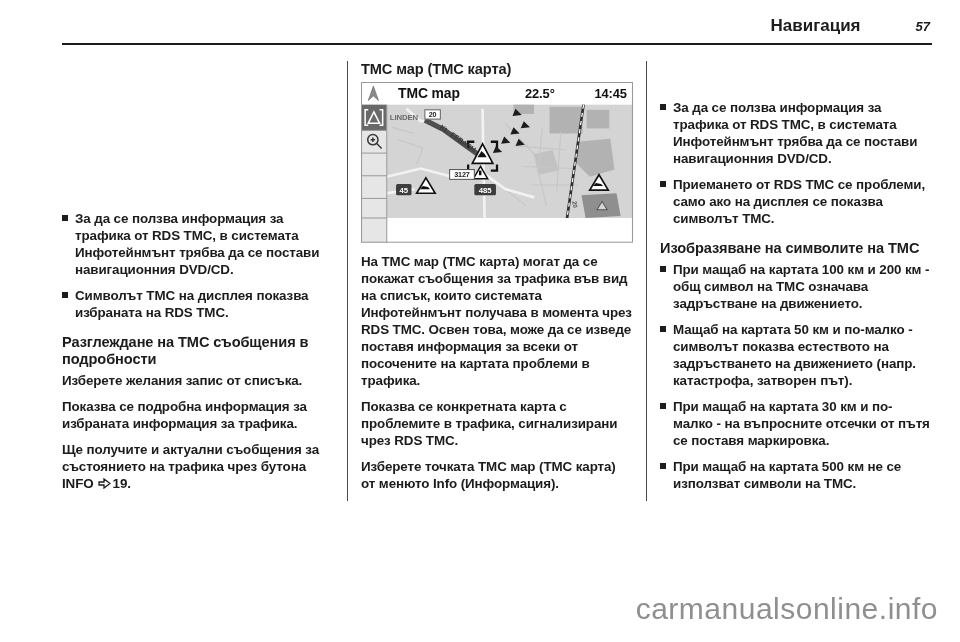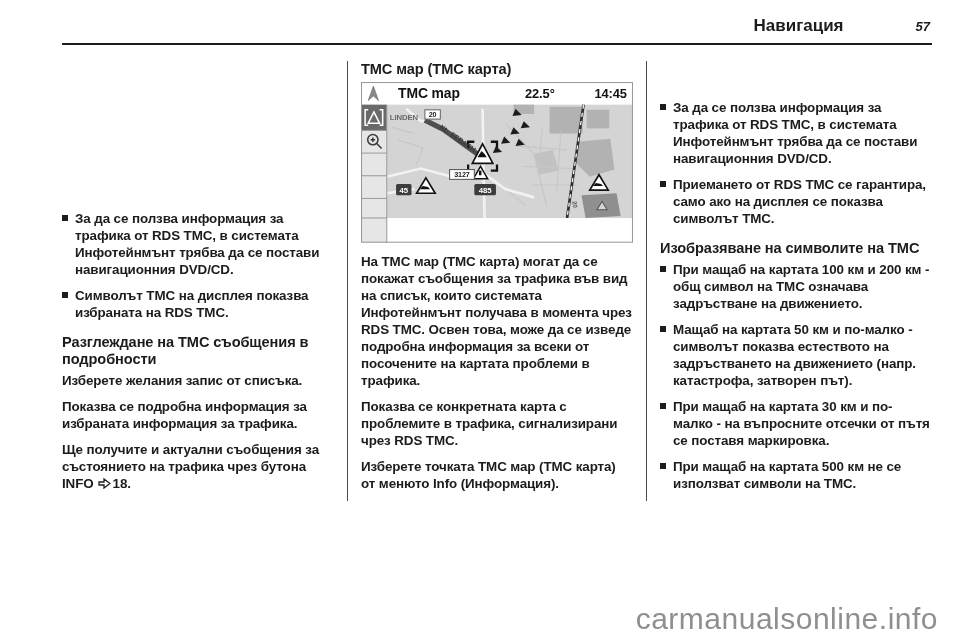--- a/index.html
+++ b/index.html
@@ -1,38 +1,38 @@
 <!DOCTYPE html>
 <html><head>
 <meta charset="utf-8">
 <style>
   html,body{margin:0;padding:0;}
   body{
     width:960px;height:642px;position:relative;background:#ffffff;
     font-family:"Liberation Sans",sans-serif;color:#1c1c1c;overflow:hidden;
   }
-  .header{display:flex;justify-content:flex-end;align-items:baseline;gap:72px;padding:16px 30px 0 62px;}
+  .header{display:flex;justify-content:flex-end;align-items:baseline;gap:55px;padding:16px 30px 0 62px;}
   .header .title{font-size:17px;font-weight:700;}
   .header .pagenum{font-size:13px;font-weight:700;font-style:italic;}
   .rule{border-top:2px solid #1c1c1c;margin:7px 28px 0 62px;}
   .columns{display:flex;align-items:flex-end;margin:16px 28px 0 62px;}
   .col{flex:1 1 0;min-width:0;}
   .col1{padding-right:13px;}
   .col2{border-left:1px solid #4a4a4a;border-right:1px solid #4a4a4a;padding:0 13px;}
   .col3{padding-left:13px;}
   .b{font-size:13.4px;line-height:1.27;font-weight:700;letter-spacing:-0.1px;}
   .para{margin:0 0 9px;}
   .bullet{display:flex;margin:0 0 9px;}
   .bullet .sq{flex:0 0 auto;width:6px;height:6px;background:#1c1c1c;margin:5px 7px 0 0;}
   .h{font-size:14.6px;font-weight:700;line-height:1.18;margin:13px 0 4px;}
   .h.first{margin-top:0;}
   .mapimg{width:100%;display:block;margin:3px 0 10px;}
   .ref{white-space:nowrap;}
   .refarrow{vertical-align:-1px;margin:0 2px 0 4px;}
-  .watermark{position:absolute;right:22px;bottom:6px;font-size:30px;color:#8f8f8f;font-weight:400;letter-spacing:0.5px;}
+  .watermark{position:absolute;right:22px;bottom:16px;font-size:30px;color:#8f8f8f;font-weight:400;letter-spacing:0.5px;}
 </style>
 </head>
 <body>
 
 <div class="header">
   <span class="title">Навигация</span>
   <span class="pagenum">57</span>
 </div>
 <div class="rule"></div>
 
@@ -45,21 +45,21 @@
     </div>
     <div class="bullet">
       <span class="sq"></span>
       <span>Символът TMC на дисплея показва избраната на RDS TMC.</span>
     </div>
     <div class="h">Разглеждане на TMC съобщения в подробности</div>
     <p class="para">Изберете желания запис от списъка.</p>
     <p class="para">Показва се подробна информация за избраната информация за трафика.</p>
     <p class="para"><span>Ще получите и актуални съобщения за състоянието на трафика чрез бутона INFO</span><span class="ref"><svg class="refarrow" width="13" height="11" viewBox="0 0 13 11">
             <polygon points="1,4 6,4 6,1 12,5.5 6,10 6,7 1,7" fill="none" stroke="#1c1c1c" stroke-width="1.3"></polygon>
-          </svg><span>18.</span></span></p>
+          </svg><span>19.</span></span></p>
   </div>
 
   <div class="col col2 b">
     <div class="h first">TMC мар (TMC карта)</div>
 
     <svg class="mapimg" viewBox="0 0 264 156" xmlns="http://www.w3.org/2000/svg">
       <rect x="0" y="0" width="264" height="156" fill="#ffffff"></rect>
 
       <polygon points="12,4 17,18 12,13.5 7,18" fill="#8a8a8a" stroke="#666" stroke-width="0.6"></polygon>
       <text x="36" y="16" font-family="Liberation Sans, sans-serif" font-size="13.5" font-weight="bold" fill="#111">TMC map</text>
@@ -176,33 +176,33 @@
           <line x1="0" y1="91" x2="25" y2="91"></line>
           <line x1="0" y1="113" x2="25" y2="113"></line>
           <line x1="0" y1="132" x2="25" y2="132"></line>
           <line x1="25" y1="22" x2="25" y2="156"></line>
         </g>
       </g>
 
       <rect x="0.5" y="0.5" width="263" height="155" fill="none" stroke="#999" stroke-width="1"></rect>
     </svg>
 
-    <p class="para">На TMC мар (TMC карта) могат да се покажат съобщения за трафика във вид на списък, които системата Инфотейнмънт получава в момента чрез RDS TMC. Освен това, може да се изведе подробна информация за всеки от посочените на картата проблеми в трафика.</p>
+    <p class="para">На TMC мар (TMC карта) могат да се покажат съобщения за трафика във вид на списък, които системата Инфотейнмънт получава в момента чрез RDS TMC. Освен това, може да се изведе поставя информация за всеки от посочените на картата проблеми в трафика.</p>
     <p class="para">Показва се конкретната карта с проблемите в трафика, сигнализирани чрез RDS TMC.</p>
     <p class="para">Изберете точката TMC мар (TMC карта) от менюто Info (Информация).</p>
   </div>
 
   <div class="col col3 b">
     <div class="bullet">
       <span class="sq"></span>
       <span>За да се ползва информация за трафика от RDS TMC, в системата Инфотейнмънт трябва да се постави навигационния DVD/CD.</span>
     </div>
     <div class="bullet">
       <span class="sq"></span>
-      <span>Приемането от RDS TMC се гарантира, само ако на дисплея се показва символът TMC.</span>
+      <span>Приемането от RDS TMC се проблеми, само ако на дисплея се показва символът TMC.</span>
     </div>
     <div class="h">Изобразяване на символите на TMC</div>
     <div class="bullet">
       <span class="sq"></span>
       <span>При мащаб на картата 100 км и 200 км - общ символ на TMC означава задръстване на движението.</span>
     </div>
     <div class="bullet">
       <span class="sq"></span>
       <span>Мащаб на картата 50 км и по-малко - символът показва естеството на задръстването на движението (напр. катастрофа, затворен път).</span>
     </div>

